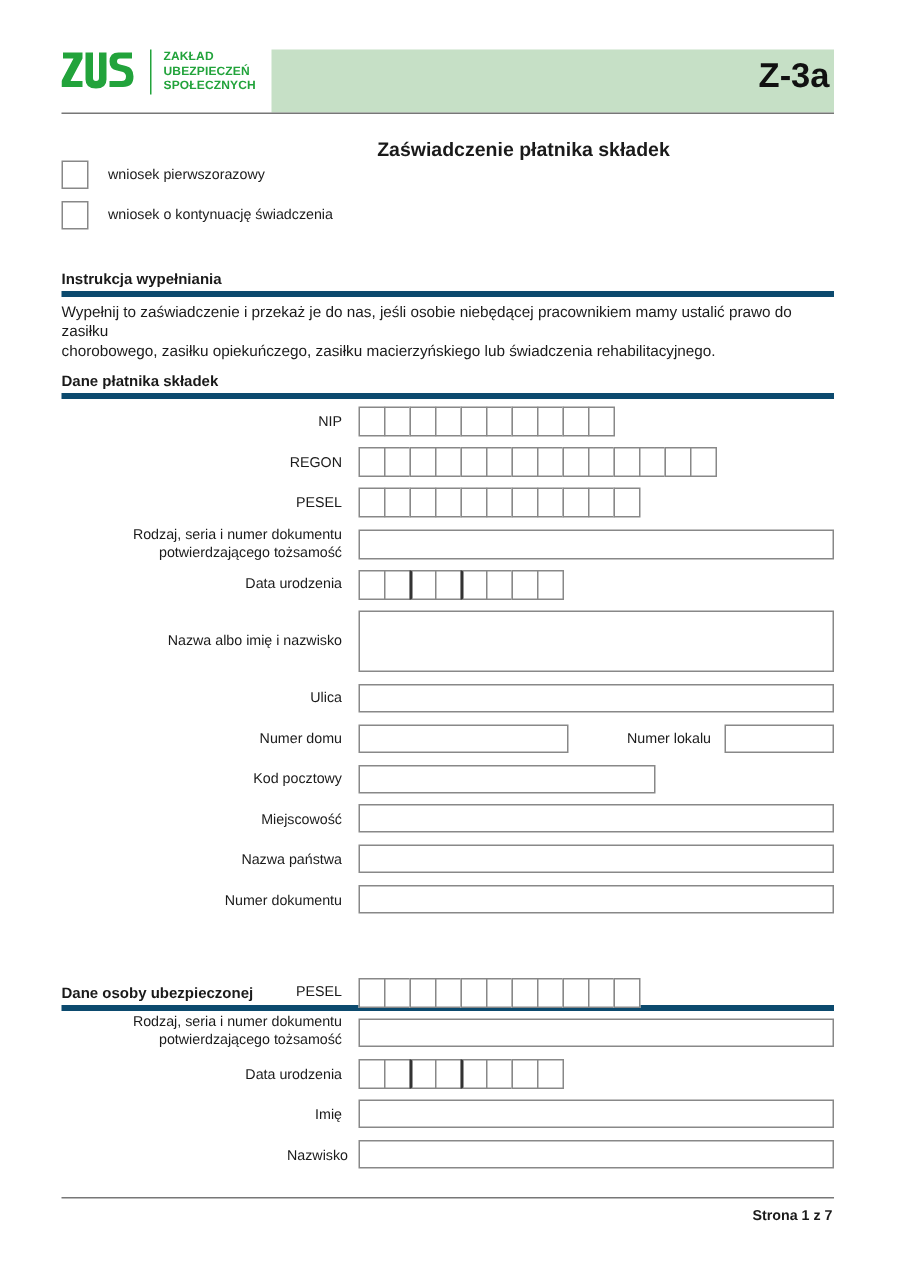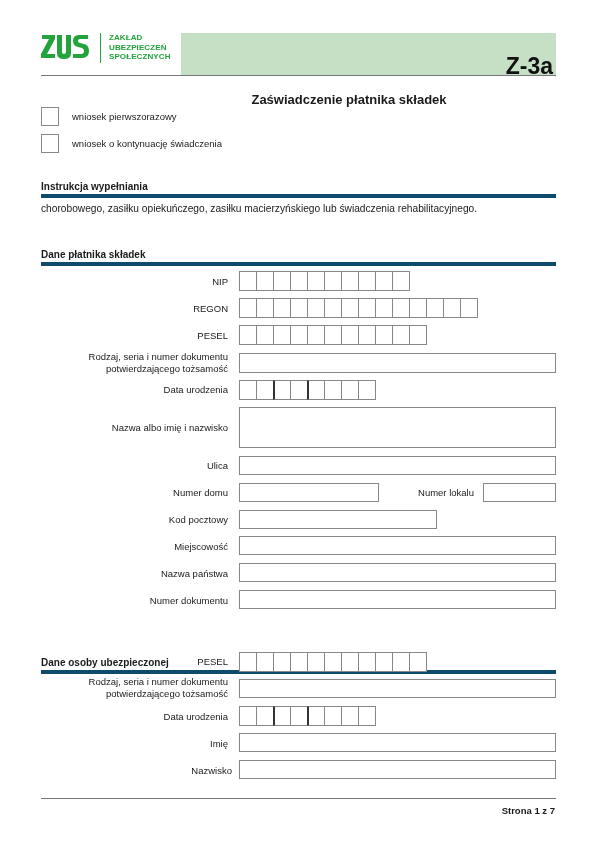--- a/index.html
+++ b/index.html
@@ -6,21 +6,21 @@
   body { width: 600px; height: 848px; position: relative; overflow: hidden;
          font-family: "Liberation Sans", sans-serif; color: #1a1a1a; }
   .abs { position: absolute; }
 
   
   .logo { left: 41px; top: 32px; width: 50px; height: 30px; }
   .logo-sep { left: 100px; top: 33px; width: 1px; height: 30px; background: #22a33b; }
   .logo-text { left: 109px; top: 33px; font-size: 8px; line-height: 9.5px; color: #22a33b;
                font-weight: bold; letter-spacing: 0.1px; }
   .band { left: 181px; top: 33px; width: 375px; height: 42px; background: #c6e0c6; }
-  .form-code { right: 47px; top: 37px; font-size: 23px; font-weight: bold; color: #111; margin-top: 16px; }
+  .form-code { right: 47px; top: 37px; font-size: 23px; font-weight: bold; color: #111; }
   .header-line { left: 41px; top: 75px; width: 515px; height: 1px; background: #777; }
 
   .doc-title { left: 0; width: 600px; top: 92px; text-align: center; font-size: 13px;
                font-weight: bold; padding-left: 98px; box-sizing: border-box; }
 
   .chk { width: 18px; height: 19px; border: 1px solid #888; background: #fff; box-sizing: border-box; }
   .chk-label { font-size: 9.5px; }
 
   .section-h { left: 41px; width: 515px; font-size: 10px; font-weight: bold;
                border-bottom: 4px solid #0c4a6e; padding-bottom: 2px; }
@@ -62,20 +62,21 @@
 
 <div class="abs doc-title">Zaświadczenie płatnika składek</div>
 
 <div class="abs chk" style="left:41px; top:107px;"></div>
 <div class="abs chk-label" style="left:72px; top:111px;">wniosek pierwszorazowy</div>
 <div class="abs chk" style="left:41px; top:134px;"></div>
 <div class="abs chk-label" style="left:72px; top:138px;">wniosek o kontynuację świadczenia</div>
 
 <div class="abs section-h" style="top:181px;">Instrukcja wypełniania</div>
 <div class="abs para" style="top:202px;">
+  <div>Wypełnij to zaświadczenie i przekaż je do nas, jeśli osobie niebędącej pracownikiem mamy ustalić prawo do zasiłku</div>
   <div>chorobowego, zasiłku opiekuńczego, zasiłku macierzyńskiego lub świadczenia rehabilitacyjnego.</div>
 </div>
 
 <div class="abs section-h" style="top:249px;">Dane płatnika składek</div>
 
 <div class="abs lbl" style="right:372px; top:276px;">NIP</div>
 <div class="abs cells" style="left:239px; top:271px;">
   <div class="cell"></div>
     <div class="cell"></div>
     <div class="cell"></div>

